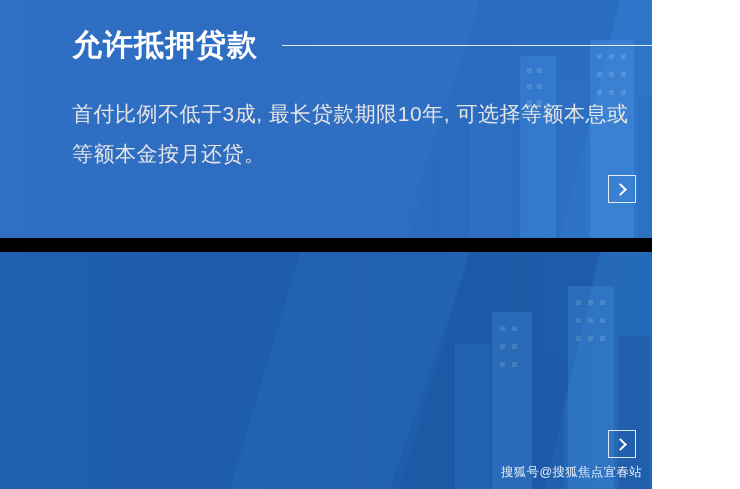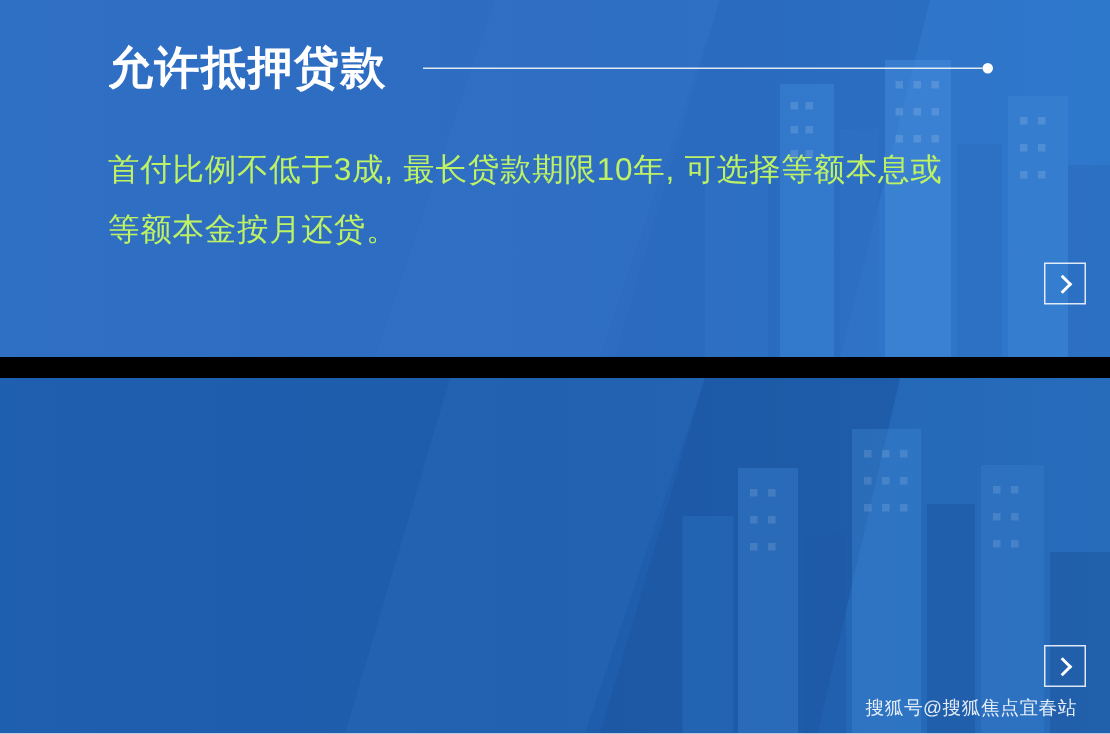--- a/index.html
+++ b/index.html
@@ -8,21 +8,21 @@
   }
   body {
     width: 740px;
     height: 489px;
     background: #ffffff;
     font-family: "Liberation Sans", sans-serif;
     overflow: hidden;
   }
   .page {
     position: relative;
-    width: 740px;
+    width: 652px;
     height: 489px;
     overflow: hidden;
   }
 
   
   .panel {
     position: absolute;
     left: 0;
     width: 740px;
     overflow: hidden;
@@ -87,21 +87,21 @@
     height: 7px;
     border-radius: 50%;
     background: #ffffff;
     flex: 0 0 auto;
   }
 
   .body-text {
     margin-top: 26px;
     font-size: 21px;
     line-height: 40px;
-    color: #bef264;
+    color: #e5e5e5;
     letter-spacing: 0.5px;
     max-width: 575px;
   }
 
   
   .arrow-btn {
     position: absolute;
     right: 16px;
     width: 26px;
     height: 26px;
@@ -120,21 +120,21 @@
     border-right: 2px solid #ffffff;
     transform: rotate(45deg);
     margin-left: -3px;
   }
   #arrow-top { top: 175px; }
   #arrow-bottom { top: 430px; }
 
   
   .watermark {
     position: absolute;
-    right: 22px;
+    right: 10px;
     bottom: 8px;
     font-size: 12.5px;
     color: rgba(255,255,255,0.88);
     z-index: 30;
     letter-spacing: 0.3px;
     white-space: nowrap;
   }
 </style>
 </head>
 <body>

